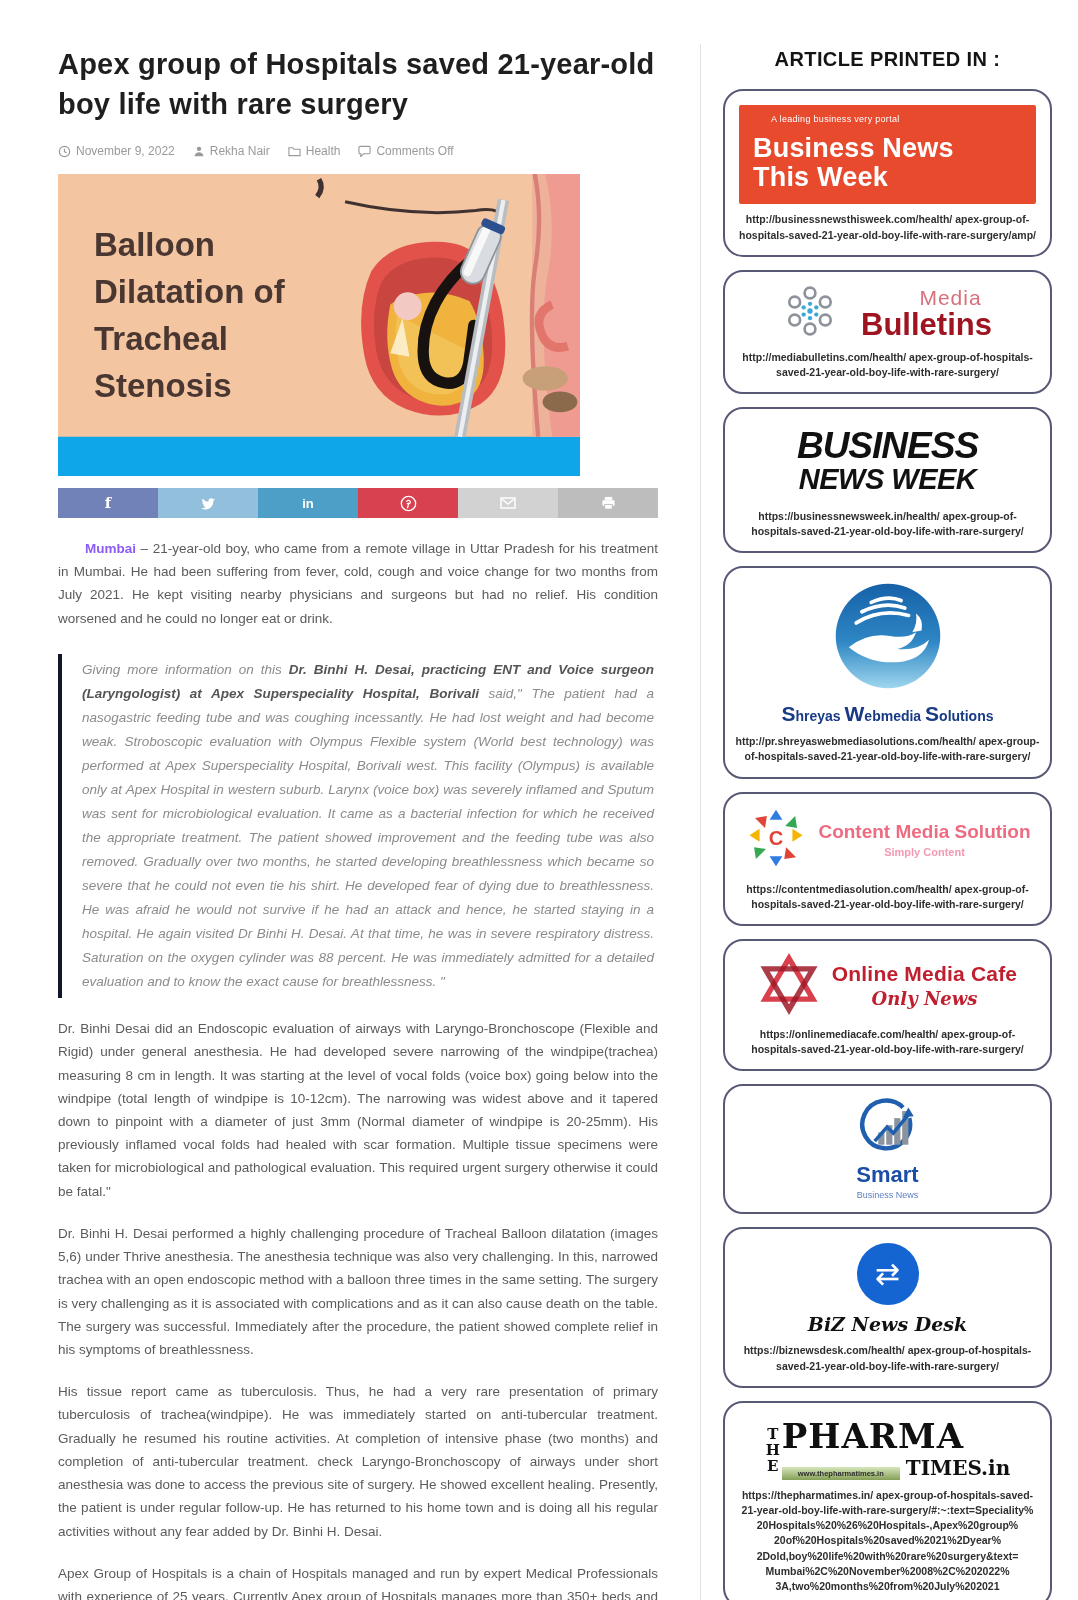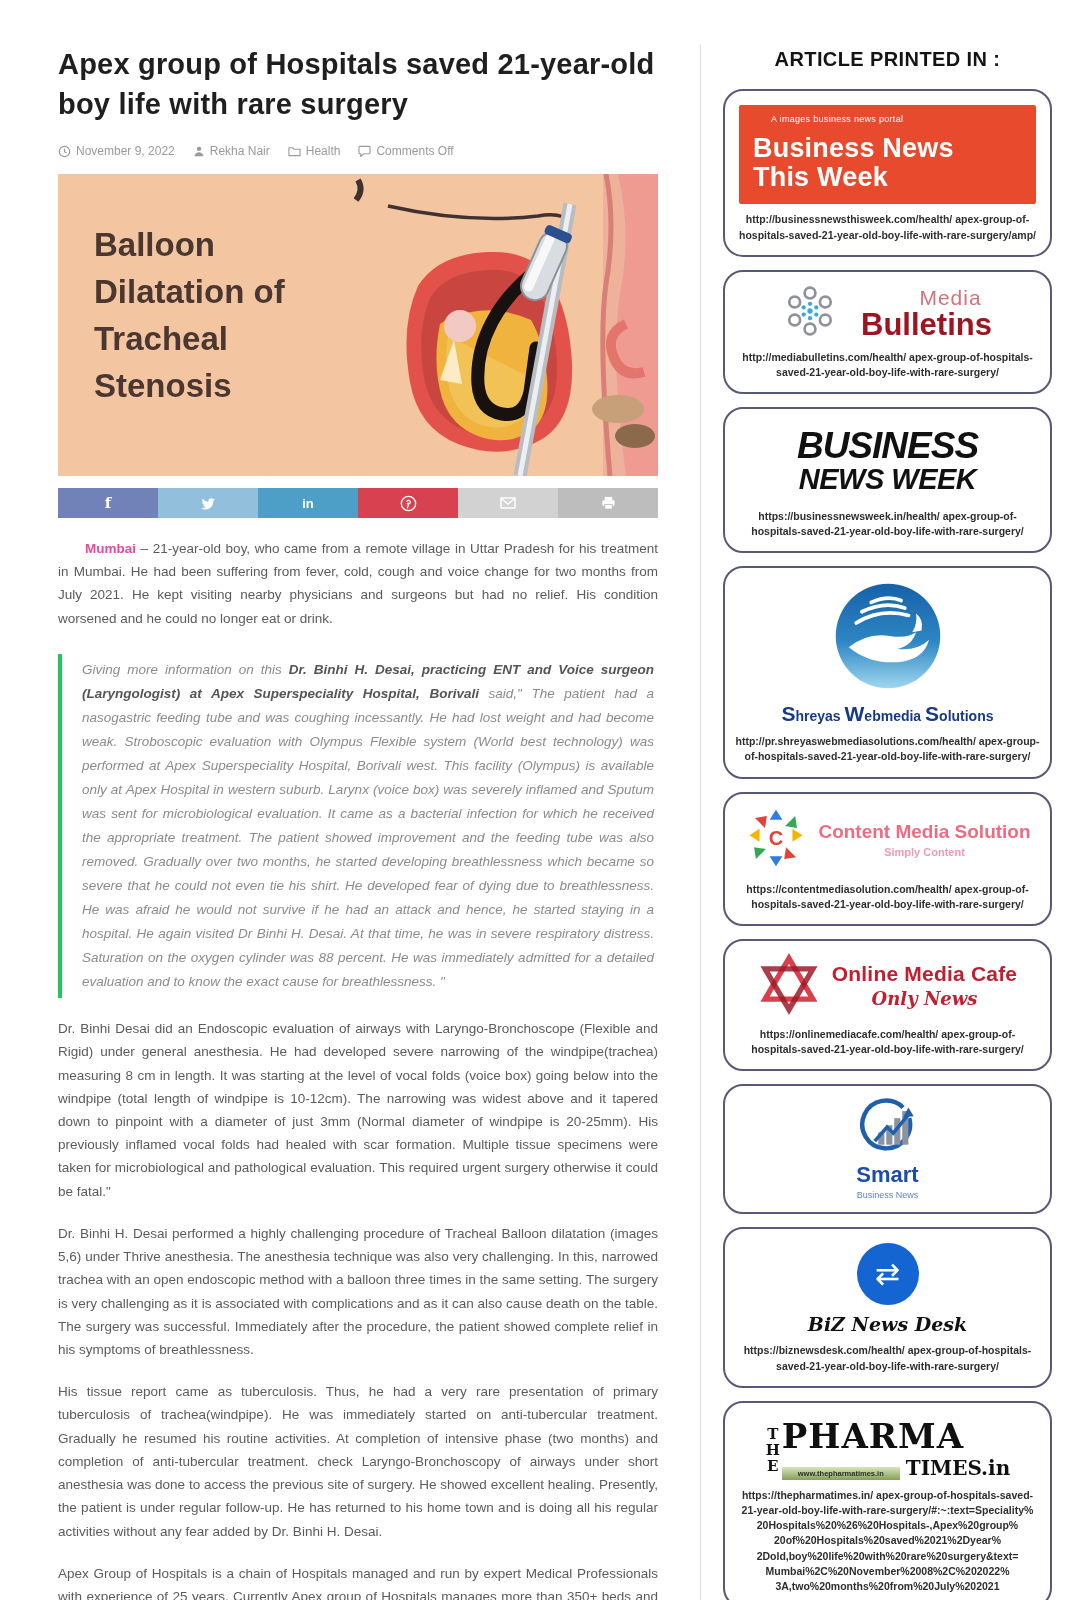--- a/index.html
+++ b/index.html
@@ -15,44 +15,44 @@
   .main-col { width:600px; flex:none; }
   .title {
     font-size:29px; font-weight:700; color:#1f1f1f; line-height:1.38;
     letter-spacing:.2px;
   }
   .meta { display:flex; align-items:center; gap:18px; margin:20px 0 16px; }
   .meta-item { display:flex; align-items:center; gap:5px; font-size:12px; color:#9a9a9a; }
   .meta-item svg { display:block; }
 
   .hero {
-    position:relative; width:600px; height:302px; overflow:hidden;
+    position:relative; width:522px; height:302px; overflow:hidden;
     background:#0ea5e9;
   }
   .hero-caption {
     position:absolute; left:36px; top:48px;
     font-size:33px; font-weight:700; color:#4a3731; line-height:1.42;
   }
   .hero svg { position:absolute; inset:0; }
 
   .social-row { display:flex; width:600px; height:30px; margin-top:12px; }
   .social-btn {
     flex:1; display:flex; align-items:center; justify-content:center;
     color:#fff; font-size:14px; font-weight:700; cursor:pointer;
   }
   .social-btn svg { display:block; }
 
   .body-text p {
     font-size:13.5px; color:#5b5b5b; line-height:1.72; text-align:justify;
     margin-top:19px;
   }
-  .body-text .lead b { color:#ec4899;padding-left:27px; }
+  .body-text .lead b { color:#8b5cf6;padding-left:27px; }
 
   blockquote.quote {
-    margin-top:24px; border-left:4px solid #22c55e;
+    margin-top:24px; border-left:4px solid #0f172a;
     padding:4px 4px 4px 20px;
     font-style:italic; font-size:13.5px; color:#8b8b8b;
     line-height:1.78; text-align:justify;
   }
   blockquote.quote b { color:#555; }
 
   
   .sidebar {
     flex:1; margin-left:42px; padding-left:22px;
     border-left:1px solid #e2e2e2;
@@ -258,21 +258,21 @@
       <p>His tissue report came as tuberculosis. Thus, he had a very rare presentation of primary tuberculosis of trachea(windpipe). He was immediately started on anti-tubercular treatment. Gradually he resumed his routine activities. At completion of intensive phase (two months) and completion of anti-tubercular treatment. check Laryngo-Bronchoscopy of airways under short anesthesia was done to access the previous site of surgery. He showed excellent healing. Presently, the patient is under regular follow-up. He has returned to his home town and is doing all his regular activities without any fear added by Dr. Binhi H. Desai.</p>
       <p>Apex Group of Hospitals is a chain of Hospitals managed and run by expert Medical Professionals with experience of 25 years. Currently Apex group of Hospitals manages more than 350+ beds and provides qualitative healthcare services to the people of Mumbai and surrounding areas. Apex Hospitals is located in Borivali, Kandivali &amp; Mulund.</p>
     </div>
   </div>
 
   <aside class="sidebar">
     <h2 class="sidebar-header">ARTICLE PRINTED IN :</h2>
 
     <div class="card">
       <div class="bntw-block">
-        <div class="bntw-tagline">A images business news portal</div>
+        <div class="bntw-tagline">A leading business very portal</div>
         <div class="bntw-name">
           <div>Business News</div>
           <div>This Week</div>
         </div>
       </div>
       <div class="card-url">http://businessnewsthisweek.com/health/ apex-group-of-hospitals-saved-21-year-old-boy-life-with-rare-surgery/amp/</div>
     </div>
 
     <div class="card">
       <div class="mb-row">

